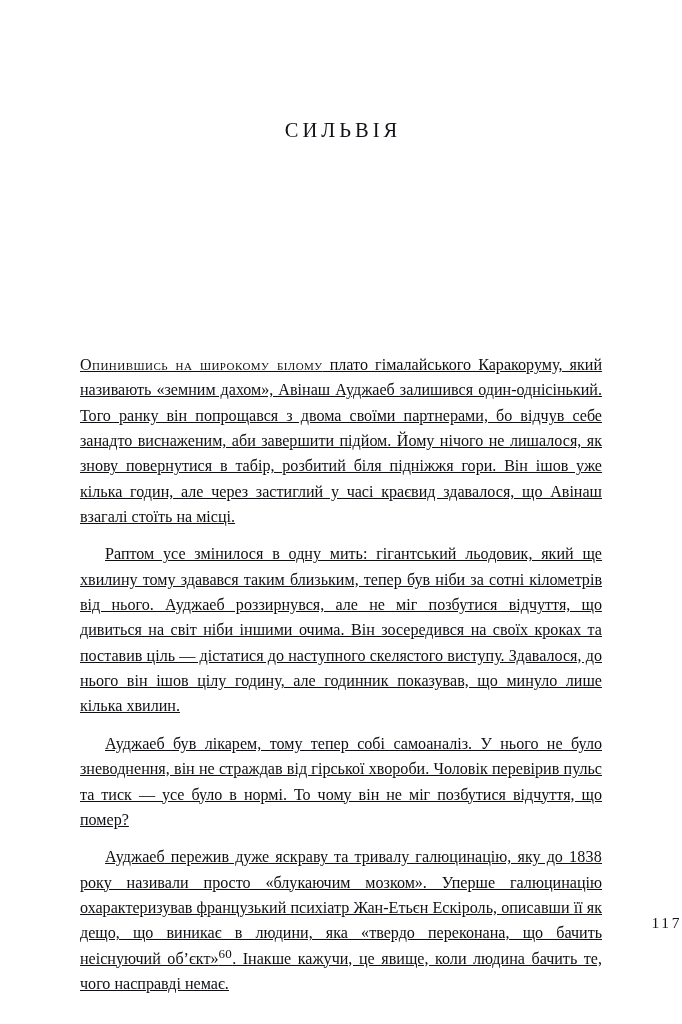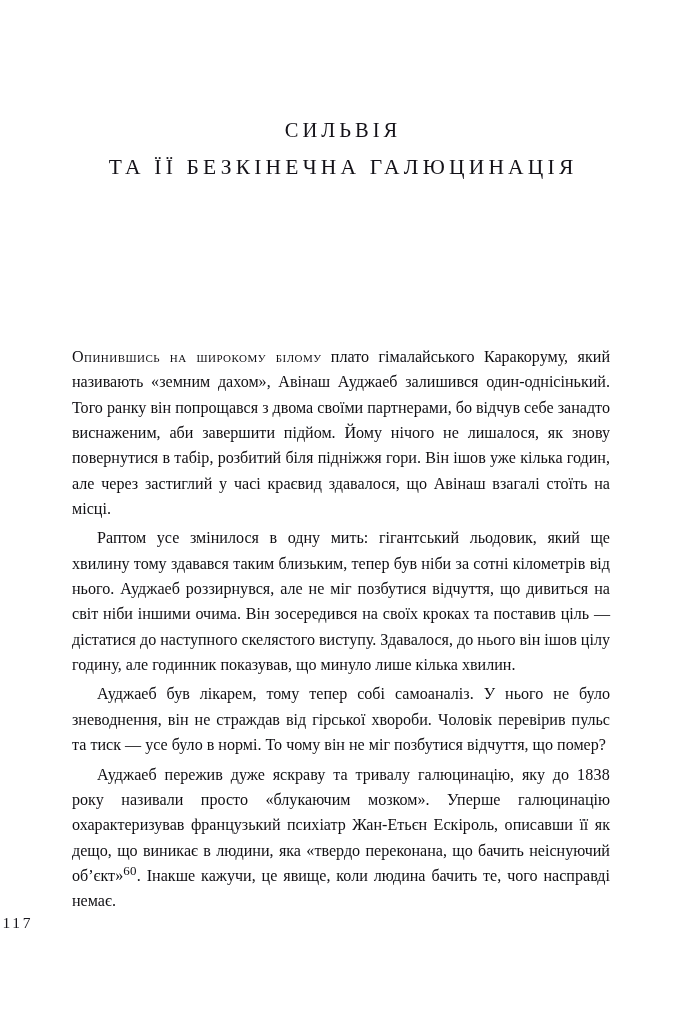--- a/index.html
+++ b/index.html
@@ -55,22 +55,23 @@
     top: 340px;
     width: 546px;
     text-align: justify;
     text-justify: inter-word;
     font-size: 16.1px;
     line-height: 25.35px;
     color: #100f13;
     hyphens: manual;
   }
   .text-block p {
-    margin: 4px;
+    margin: 12px;
     text-indent: 25px;
+    text-decoration: underline;
   }
   .text-block p.first {
     text-indent: 0;
   }
   .smallcaps {
     font-variant: small-caps;
     letter-spacing: 0.45px;
   }
   .oldstyle {
     font-feature-settings: "onum" 1;
@@ -82,36 +83,35 @@
     line-height: 0;
     letter-spacing: 0.3px;
   }
 
   
   .folio {
     position: absolute;
     left: 0;
     right: 0;
     top: 914px;
-    text-align: left;
+    text-align: right;
     font-size: 15.5px;
     letter-spacing: 2.6px;
     text-indent: 2.6px;
     color: #17151b;
     font-feature-settings: "onum" 1;
   }
 </style>
 </head>
 <body>
 
 <div class="page">
 
   <div class="chapter-title">
     <span class="title-line line-1">СИЛЬВІЯ</span>
-    <span class="title-line line-2">ТА ЇЇ БЕЗКІНЕЧНА ГАЛЮЦИНАЦІЯ</span>
   </div>
 
   <div class="text-block">
 
     <p class="first"><span class="smallcaps">Опинившись на широкому білому</span><span> плато гімалайського Каракоруму, який називають «земним дахом», Авінаш Ауджаеб залишився один-однісінький. Того ранку він попрощався з двома своїми партнерами, бо відчув себе занадто виснаженим, аби завершити підйом. Йому нічого не лишалося, як знову повернутися в табір, розбитий біля підніжжя гори. Він ішов уже кілька годин, але через застиглий у часі краєвид здавалося, що Авінаш взагалі стоїть на місці.</span></p>
 
     <p>Раптом усе змінилося в одну мить: гігантський льодовик, який ще хвилину тому здавався таким близьким, тепер був ніби за сотні кілометрів від нього. Ауджаеб роззирнувся, але не міг позбутися відчуття, що дивиться на світ ніби іншими очима. Він зосередився на своїх кроках та поставив ціль — дістатися до наступного скелястого виступу. Здавалося, до нього він ішов цілу годину, але годинник показував, що минуло лише кілька хвилин.</p>
 
     <p>Ауджаеб був лікарем, тому тепер собі самоаналіз. У нього не було зневоднення, він не страждав від гірської хвороби. Чоловік перевірив пульс та тиск — усе було в нормі. То чому він не міг позбутися відчуття, що помер?</p>
 

